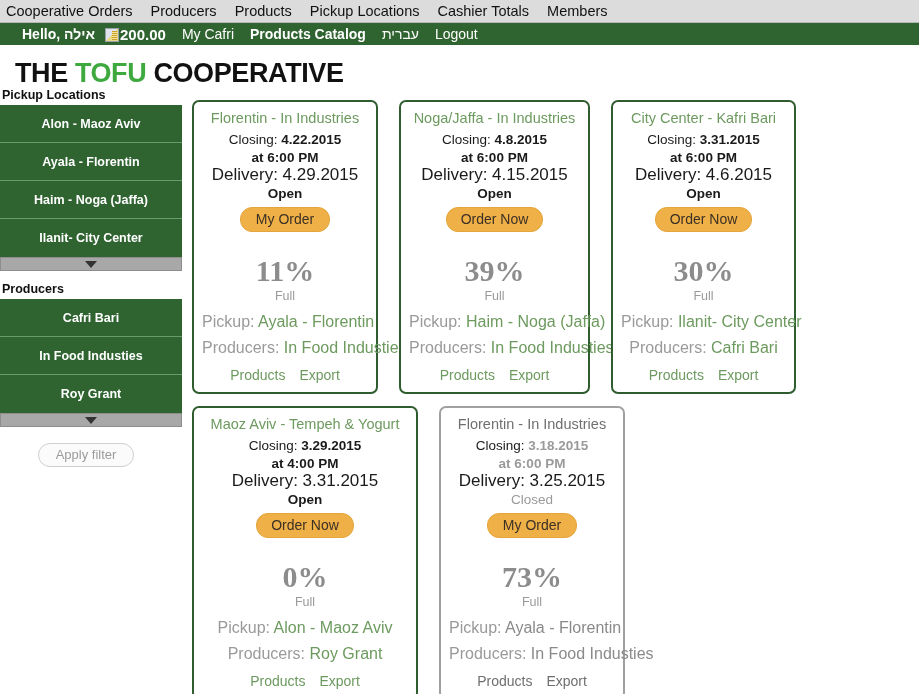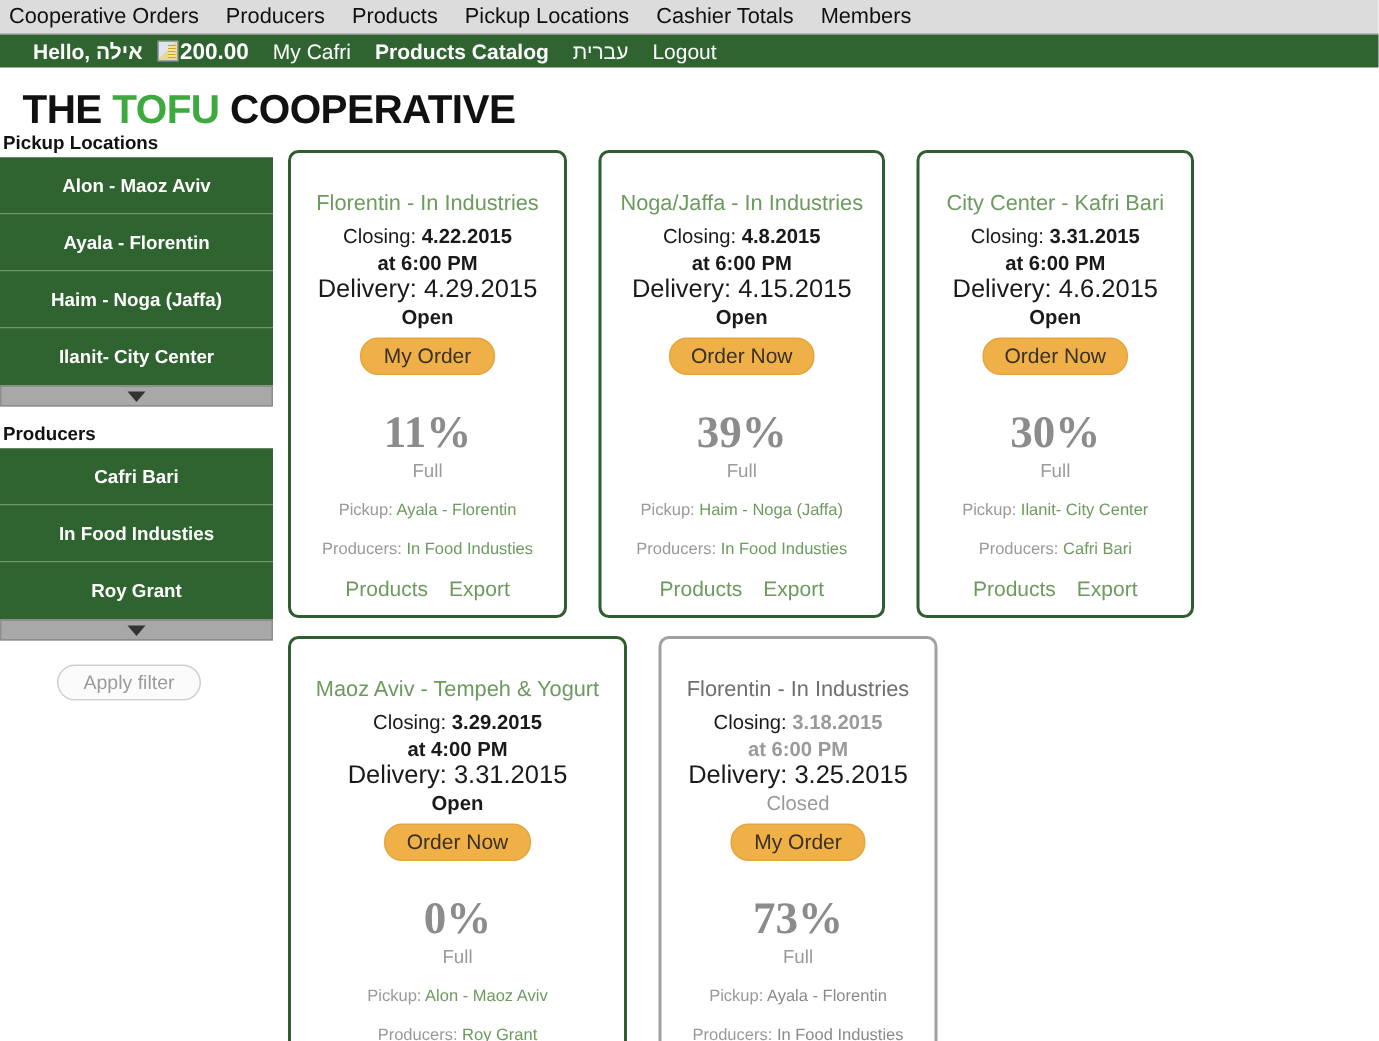--- a/index.html
+++ b/index.html
@@ -89,21 +89,21 @@
     background: #fbfbfb; color: #9b9b9b;
     font-size: 13px; text-align: center; cursor: pointer;
   }
 
   
   #cards { position: absolute; left: 192px; top: 100px; width: 720px; }
   .card-row { display: flex; }
   .card {
     border: 2px solid #2f5d2f; border-radius: 7px;
     background: #ffffff;
-    padding: 24px 8px 8px 8px;
+    padding: 6px 8px 8px 8px;
     text-align: center;
     margin: 0 21px 12px 0;
   }
   .card.closed { border-color: #a0a0a0; }
   .card-title {
     color: #6d9a5f; font-size: 14.5px; line-height: 20px;
     margin-bottom: 3px; white-space: nowrap;
   }
   .card.closed .card-title { color: #6f6f6f; }
   .closing-line { font-size: 13.5px; color: #1a1a1a; line-height: 18px; }
@@ -121,21 +121,21 @@
     background: #f0b048; border: 1px solid #e3a53c; border-radius: 12px;
     color: #3a3024; font-size: 14px; line-height: 16px; cursor: pointer;
   }
   .pct {
     font-family: "Liberation Serif", serif;
     font-size: 30px; font-weight: bold; color: #8c8c8c;
     line-height: 34px; margin-top: 22px;
   }
   .full { font-size: 12.5px; color: #9a9a9a; line-height: 16px; }
   .pickup, .producers {
-    font-size: 11px; color: #9a9a9a; line-height: 16px; margin-top: 10px;
+    font-size: 16px; color: #9a9a9a; line-height: 16px; margin-top: 10px;
     white-space: nowrap;
   }
   .pickup .v, .producers .v { color: #6d9a5f; }
   .card.closed .pickup .v, .card.closed .producers .v { color: #8a8a8a; }
   .card-links { margin-top: 10px; }
   .card-links a {
     color: #6d9a5f; font-size: 14px; text-decoration: none;
     margin: 0 7px; cursor: pointer;
   }
   .card.closed .card-links a { color: #6f6f6f; }

